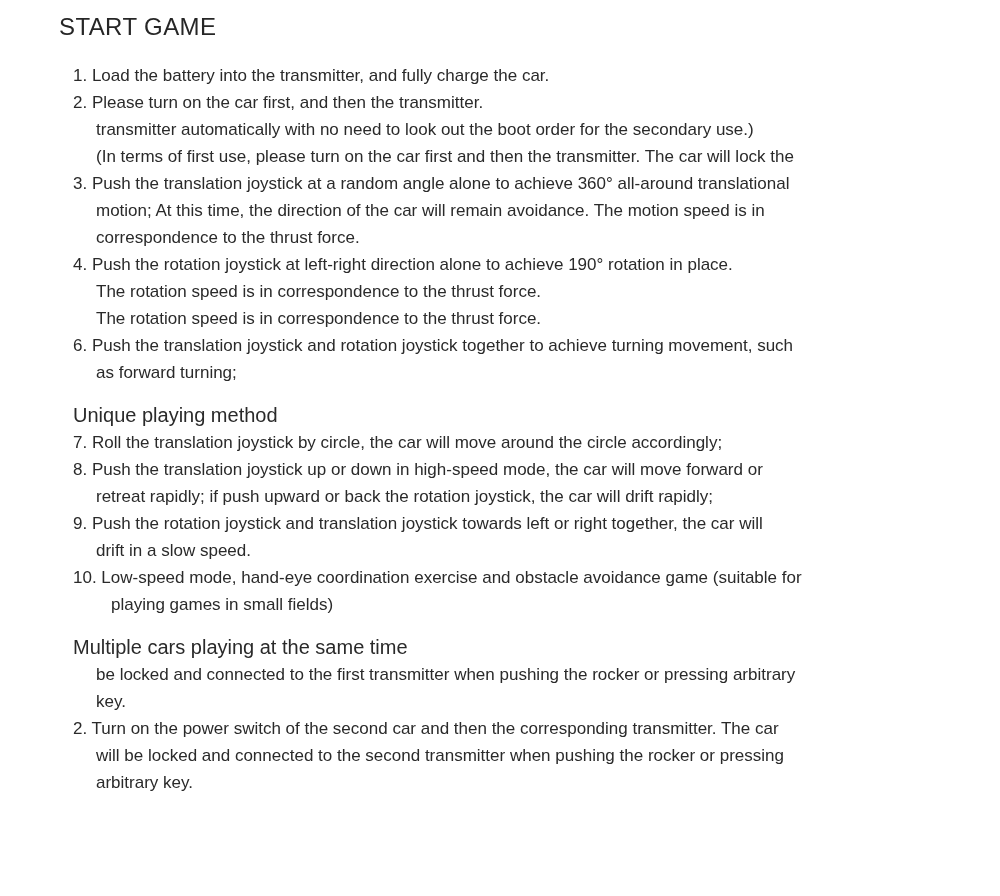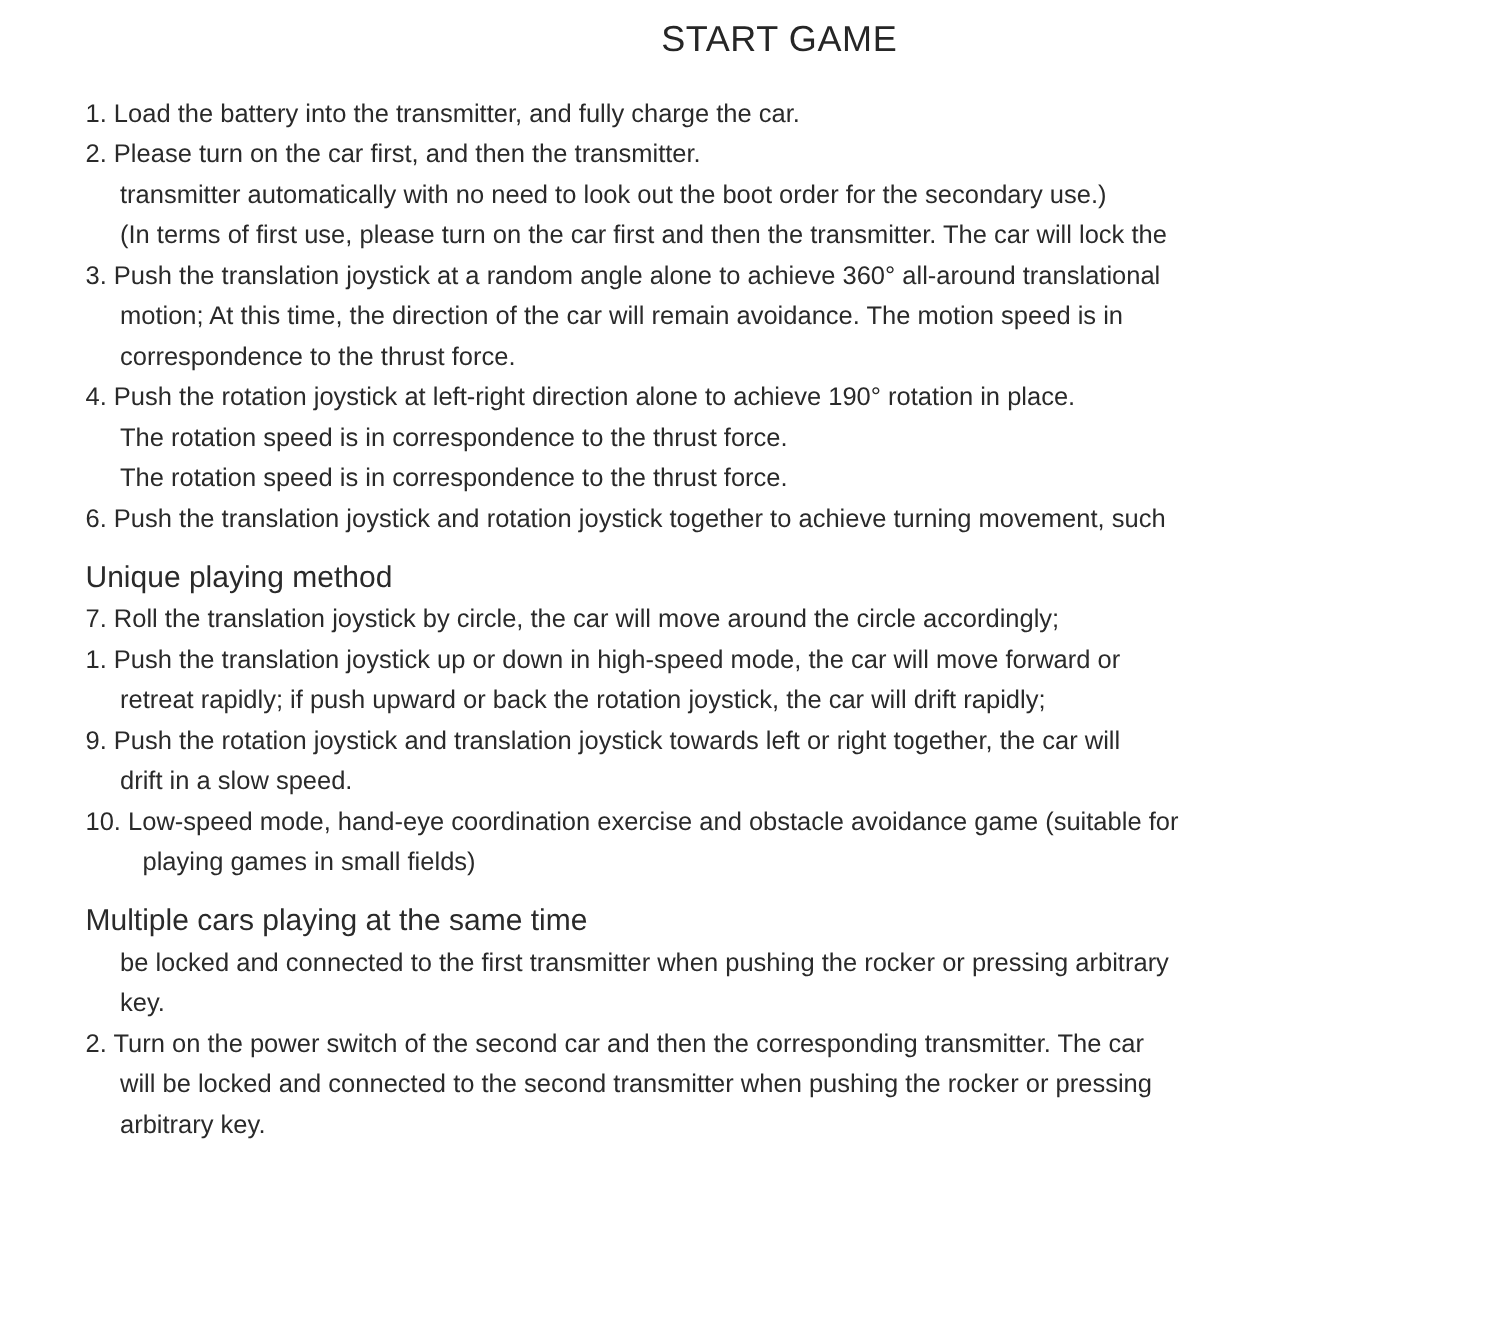--- a/index.html
+++ b/index.html
@@ -21,24 +21,23 @@
     padding: 13px 20px 0 57px;
     background: #ffffff;
   }
   .page-title {
     font-size: 24px;
     font-weight: 400;
     letter-spacing: 0.4px;
     line-height: 28px;
     margin: 0 0 21px 2px;
     color: #262626;
-    text-align: center;
   }
   .section {
-    margin: 0;
+    margin: 16px;
     padding: 0;
   }
   .subhead {
     font-size: 20px;
     font-weight: 400;
     line-height: 27px;
     margin: 13px 0 0 0;
     color: #2a2a2a;
   }
   .ln {
@@ -62,26 +61,27 @@
     <p class="ln">2. Please turn on the car first, and then the transmitter.</p>
     <p class="ln cont">transmitter automatically with no need to look out the boot order for the secondary use.)</p>
     <p class="ln cont">(In terms of first use, please turn on the car first and then the transmitter. The car will lock the</p>
     <p class="ln">3. Push the translation joystick at a random angle alone to achieve 360° all-around translational</p>
     <p class="ln cont">motion; At this time, the direction of the car will remain avoidance. The motion speed is in</p>
     <p class="ln cont">correspondence to the thrust force.</p>
     <p class="ln">4. Push the rotation joystick at left-right direction alone to achieve 190° rotation in place.</p>
     <p class="ln cont">The rotation speed is in correspondence to the thrust force.</p>
     <p class="ln cont">The rotation speed is in correspondence to the thrust force.</p>
     <p class="ln">6. Push the translation joystick and rotation joystick together to achieve turning movement, such</p>
+    <p class="ln cont">as forward turning;</p>
   </section>
 
   <section class="section">
     <h2 class="subhead">Unique playing method</h2>
     <p class="ln">7. Roll the translation joystick by circle, the car will move around the circle accordingly;</p>
-    <p class="ln">1. Push the translation joystick up or down in high-speed mode, the car will move forward or</p>
+    <p class="ln">8. Push the translation joystick up or down in high-speed mode, the car will move forward or</p>
     <p class="ln cont">retreat rapidly; if push upward or back the rotation joystick, the car will drift rapidly;</p>
     <p class="ln">9. Push the rotation joystick and translation joystick towards left or right together, the car will</p>
     <p class="ln cont">drift in a slow speed.</p>
     <p class="ln">10. Low-speed mode, hand-eye coordination exercise and obstacle avoidance game (suitable for</p>
     <p class="ln cont-wide">playing games in small fields)</p>
   </section>
 
   <section class="section">
     <h2 class="subhead">Multiple cars playing at the same time</h2>
     <p class="ln cont">be locked and connected to the first transmitter when pushing the rocker or pressing arbitrary</p>

